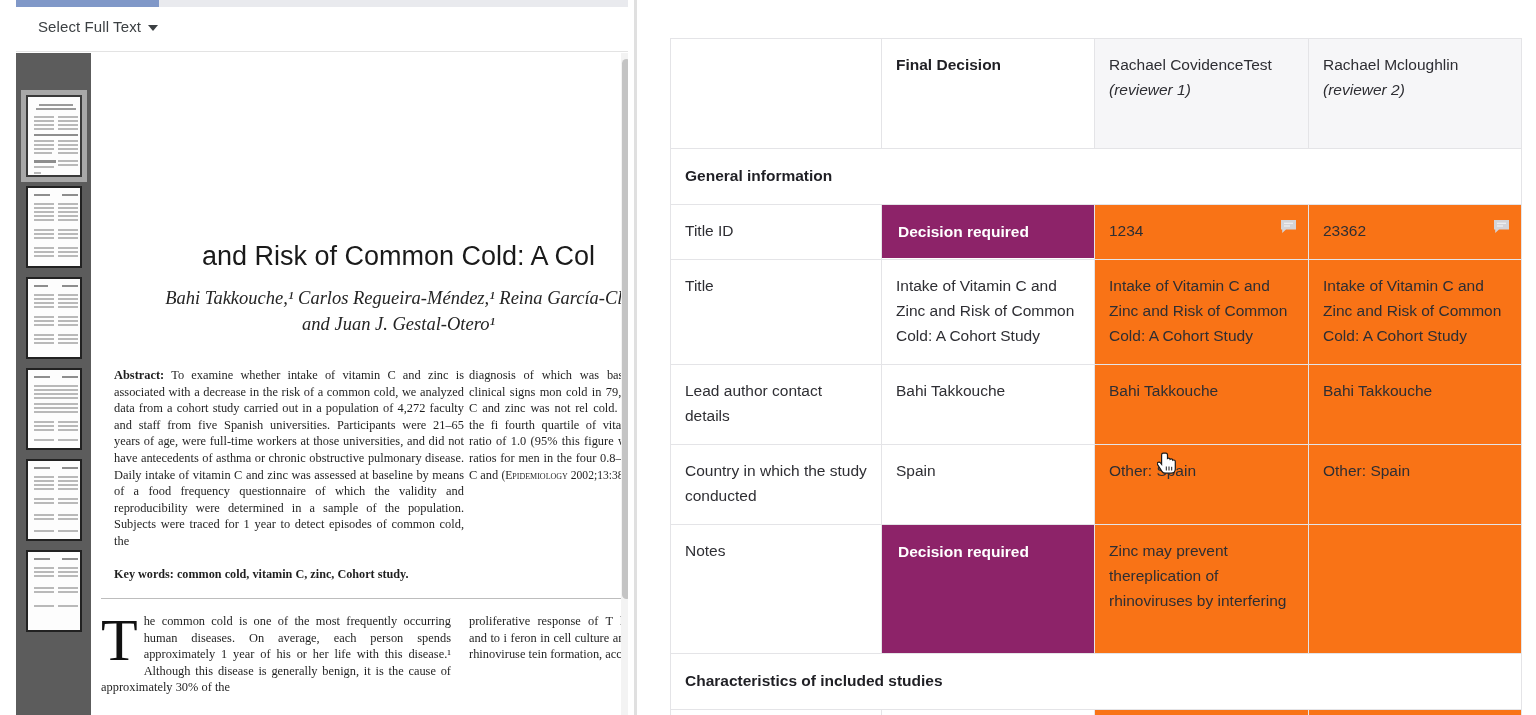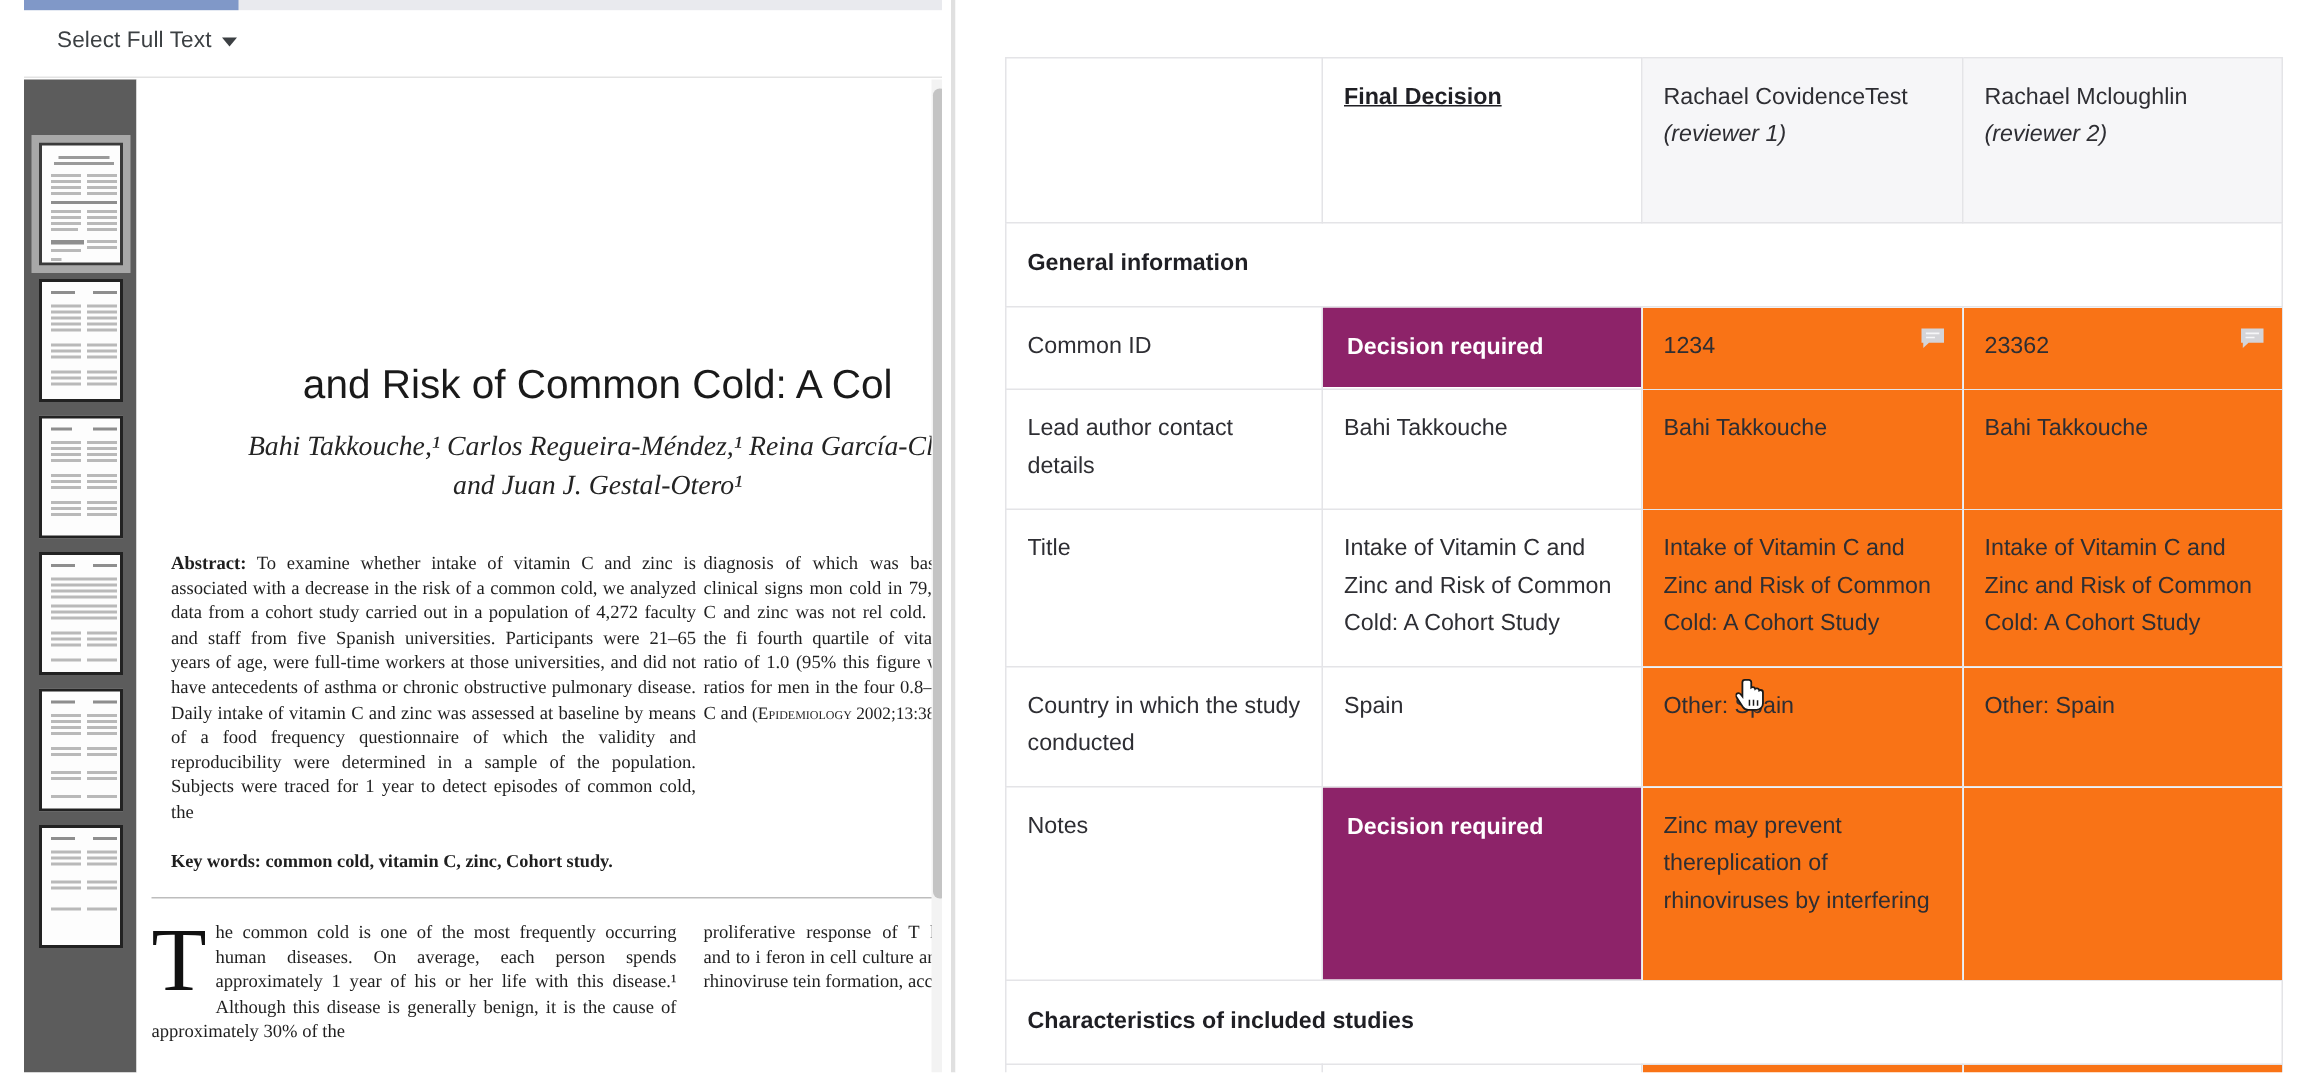--- a/index.html
+++ b/index.html
@@ -200,21 +200,21 @@
     font-weight: 400;
     text-align: left;
   }
   col.c-label  { width: 211px; }
   col.c-final  { width: 213px; }
   col.c-r1     { width: 214px; }
   col.c-r2     { width: 213px; }
 
   .hdr-row td { height: 110px; background: #ffffff; }
   .hdr-row td.rev { background: #f6f6f8; }
-  .hdr-final { font-weight: 700; color: #1f1f24; text-decoration: underline; }
+  .hdr-final { font-weight: 700; color: #1f1f24; }
   .rev-name { color: #2e2e33; }
   .rev-role { font-style: italic; color: #2e2e33; }
 
   .section-row td {
     font-weight: 700;
     color: #1f1f24;
     background: #ffffff;
     padding-top: 14px; padding-bottom: 16px;
     font-size: 15.5px;
   }
@@ -497,21 +497,21 @@
             <span class="rev-name">Rachael Mcloughlin</span><br>
             <span class="rev-role">(reviewer 2)</span>
           </td>
         </tr>
 
         <tr class="section-row">
           <td colspan="4">General information</td>
         </tr>
 
         <tr>
-          <td class="labelcell">Common ID</td>
+          <td class="labelcell">Title ID</td>
           <td class="finalcell">
             <div class="decision-required">Decision required</div>
           </td>
           <td class="revcell">
             <span>1234</span>
             <span class="comment-icon">
               <svg width="17" height="15" viewBox="0 0 17 15" fill="none">
                 <path d="M1 1h15v9.5H6L2.2 14V10.5H1z" fill="#d4d4d8"></path>
                 <path d="M4 4.2h9M4 7h6" stroke="#f6f6f8" stroke-width="1.1"></path>
               </svg>
@@ -522,42 +522,42 @@
             <span class="comment-icon">
               <svg width="17" height="15" viewBox="0 0 17 15" fill="none">
                 <path d="M1 1h15v9.5H6L2.2 14V10.5H1z" fill="#d4d4d8"></path>
                 <path d="M4 4.2h9M4 7h6" stroke="#f6f6f8" stroke-width="1.1"></path>
               </svg>
             </span>
           </td>
         </tr>
 
         <tr>
+          <td class="labelcell">Title</td>
+          <td class="finalcell">
+            <div class="final-text">Intake of Vitamin C and Zinc and Risk of Common Cold: A Cohort Study</div>
+          </td>
+          <td class="revcell">
+            <span>Intake of Vitamin C and Zinc and Risk of Common Cold: A Cohort Study</span>
+          </td>
+          <td class="revcell">
+            <span>Intake of Vitamin C and Zinc and Risk of Common Cold: A Cohort Study</span>
+          </td>
+        </tr>
+
+        <tr>
           <td class="labelcell">Lead author contact details</td>
           <td class="finalcell">
             <div class="final-text">Bahi Takkouche</div>
           </td>
           <td class="revcell">
             <span>Bahi Takkouche</span>
           </td>
           <td class="revcell">
             <span>Bahi Takkouche</span>
-          </td>
-        </tr>
-
-        <tr>
-          <td class="labelcell">Title</td>
-          <td class="finalcell">
-            <div class="final-text">Intake of Vitamin C and Zinc and Risk of Common Cold: A Cohort Study</div>
-          </td>
-          <td class="revcell">
-            <span>Intake of Vitamin C and Zinc and Risk of Common Cold: A Cohort Study</span>
-          </td>
-          <td class="revcell">
-            <span>Intake of Vitamin C and Zinc and Risk of Common Cold: A Cohort Study</span>
           </td>
         </tr>
 
         <tr>
           <td class="labelcell">Country in which the study conducted</td>
           <td class="finalcell">
             <div class="final-text">Spain</div>
           </td>
           <td class="revcell">
             <span>Other: Spain</span>

